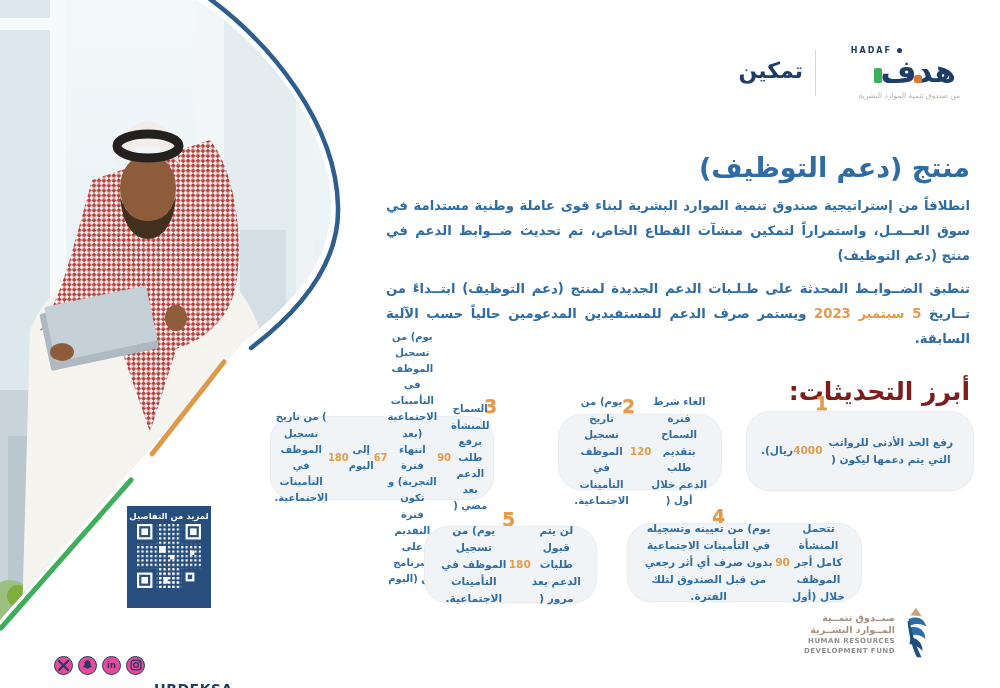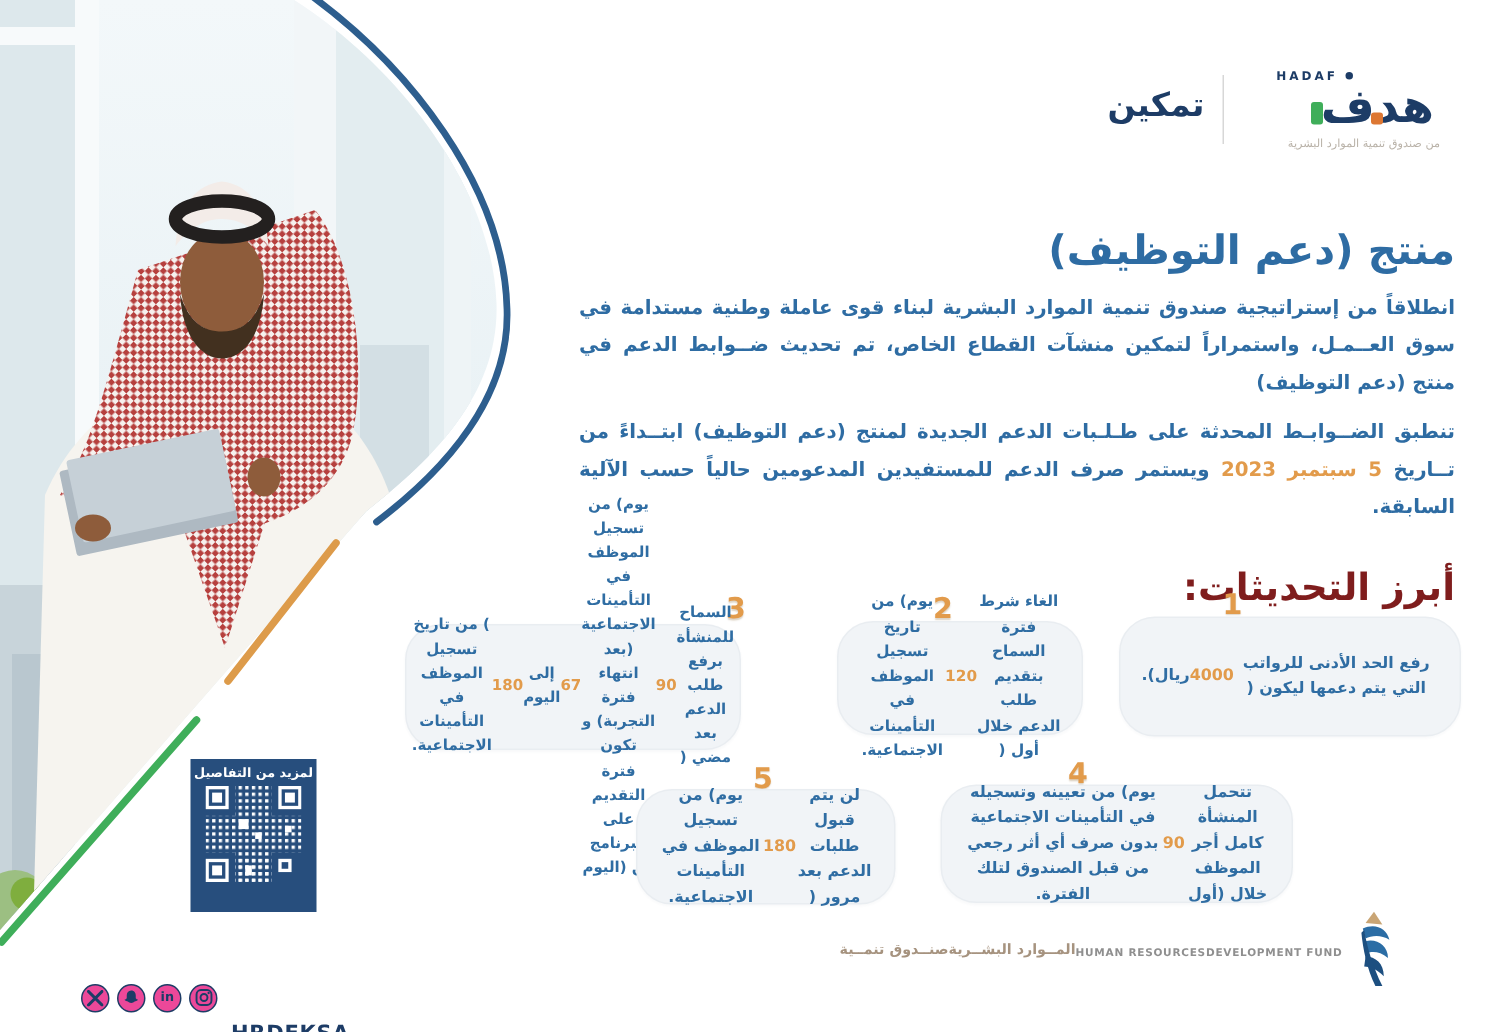--- a/index.html
+++ b/index.html
@@ -56,21 +56,21 @@
 
   
   .social{position:absolute; left:54px; top:633px; display:flex; direction:ltr; align-items:center; gap:5px;}
   .sicon{width:19px; height:19px; border:1.6px solid #1d3c66; border-radius:50%; box-sizing:border-box;
          display:flex; align-items:center; justify-content:center; color:#1d3c66; background:#ec4899;}
   .sicon span.in-txt{font-size:8.5px; font-weight:700; line-height:1;}
   .handle{font-size:14px; font-weight:700; color:#1d3c66; letter-spacing:0.5px; margin-left:4px;margin-top:48px;}
 
   
   .flogo{position:absolute; right:70px; top:606px; display:flex; direction:ltr; align-items:center; gap:7px;}
-  .flogo-text{display:flex; flex-direction:row; align-items:flex-end;}
+  .flogo-text{display:flex; flex-direction:column; align-items:flex-end;}
   .flogo-ar{font-size:9.5px; font-weight:700; color:#a6937f; line-height:1.25; direction:rtl;}
   .flogo-en{font-size:7px; font-weight:700; color:#8f8f8f; letter-spacing:0.5px; line-height:1.45;}
 </style>
 </head>
 <body>
 
 <div class="page">
 
   <svg class="hero" viewBox="0 0 360 688" width="360" height="688">
     <defs>

